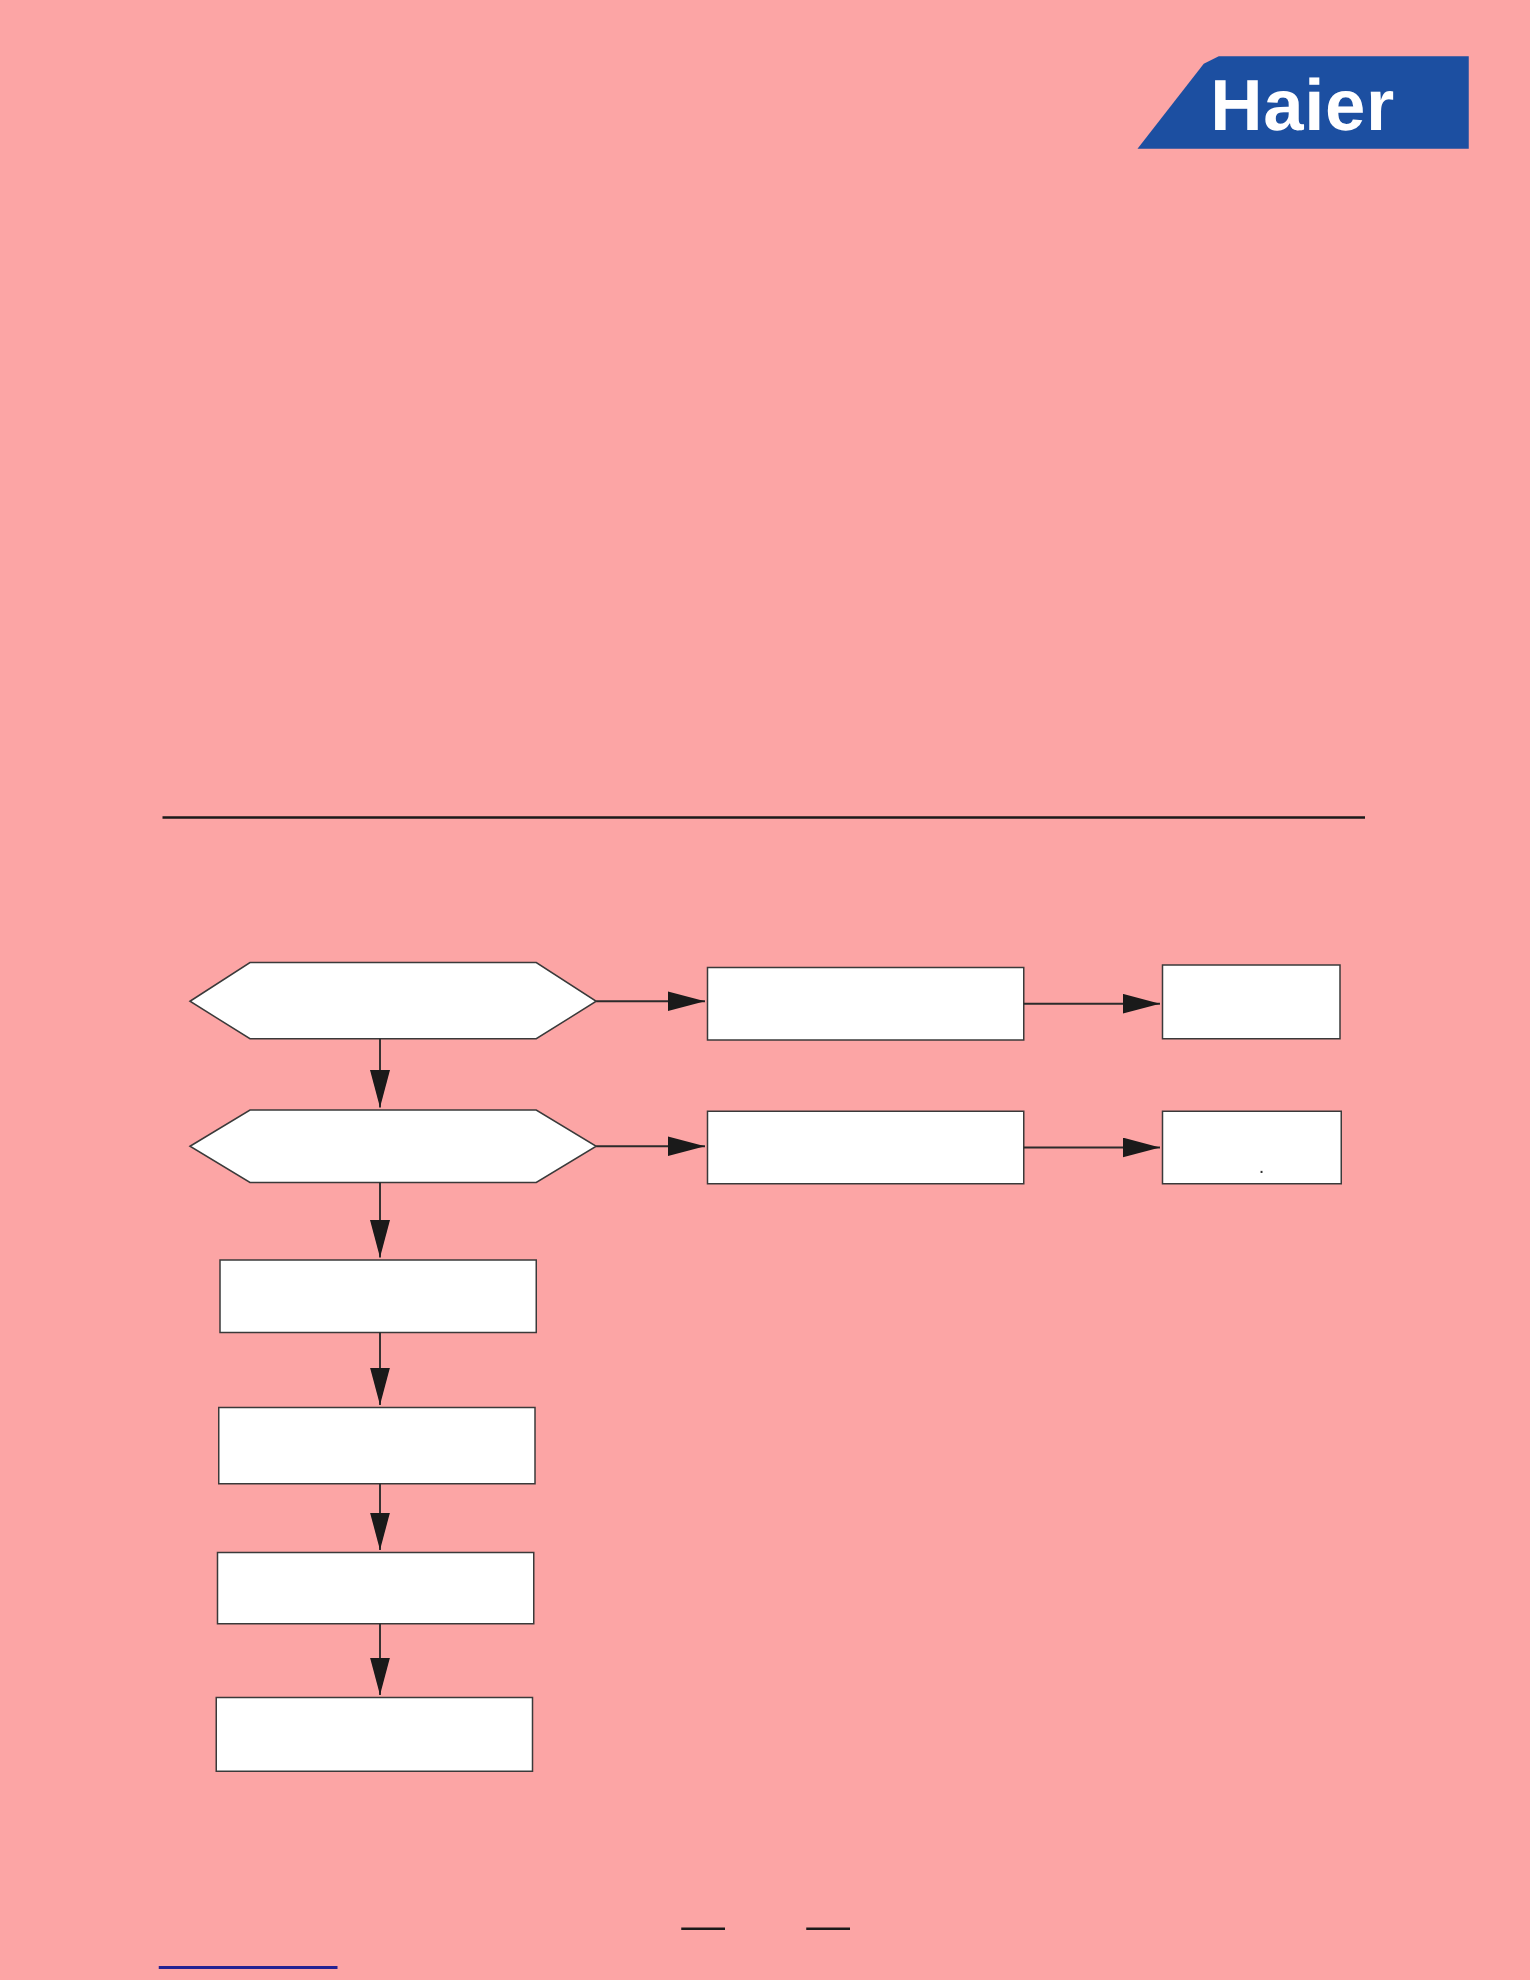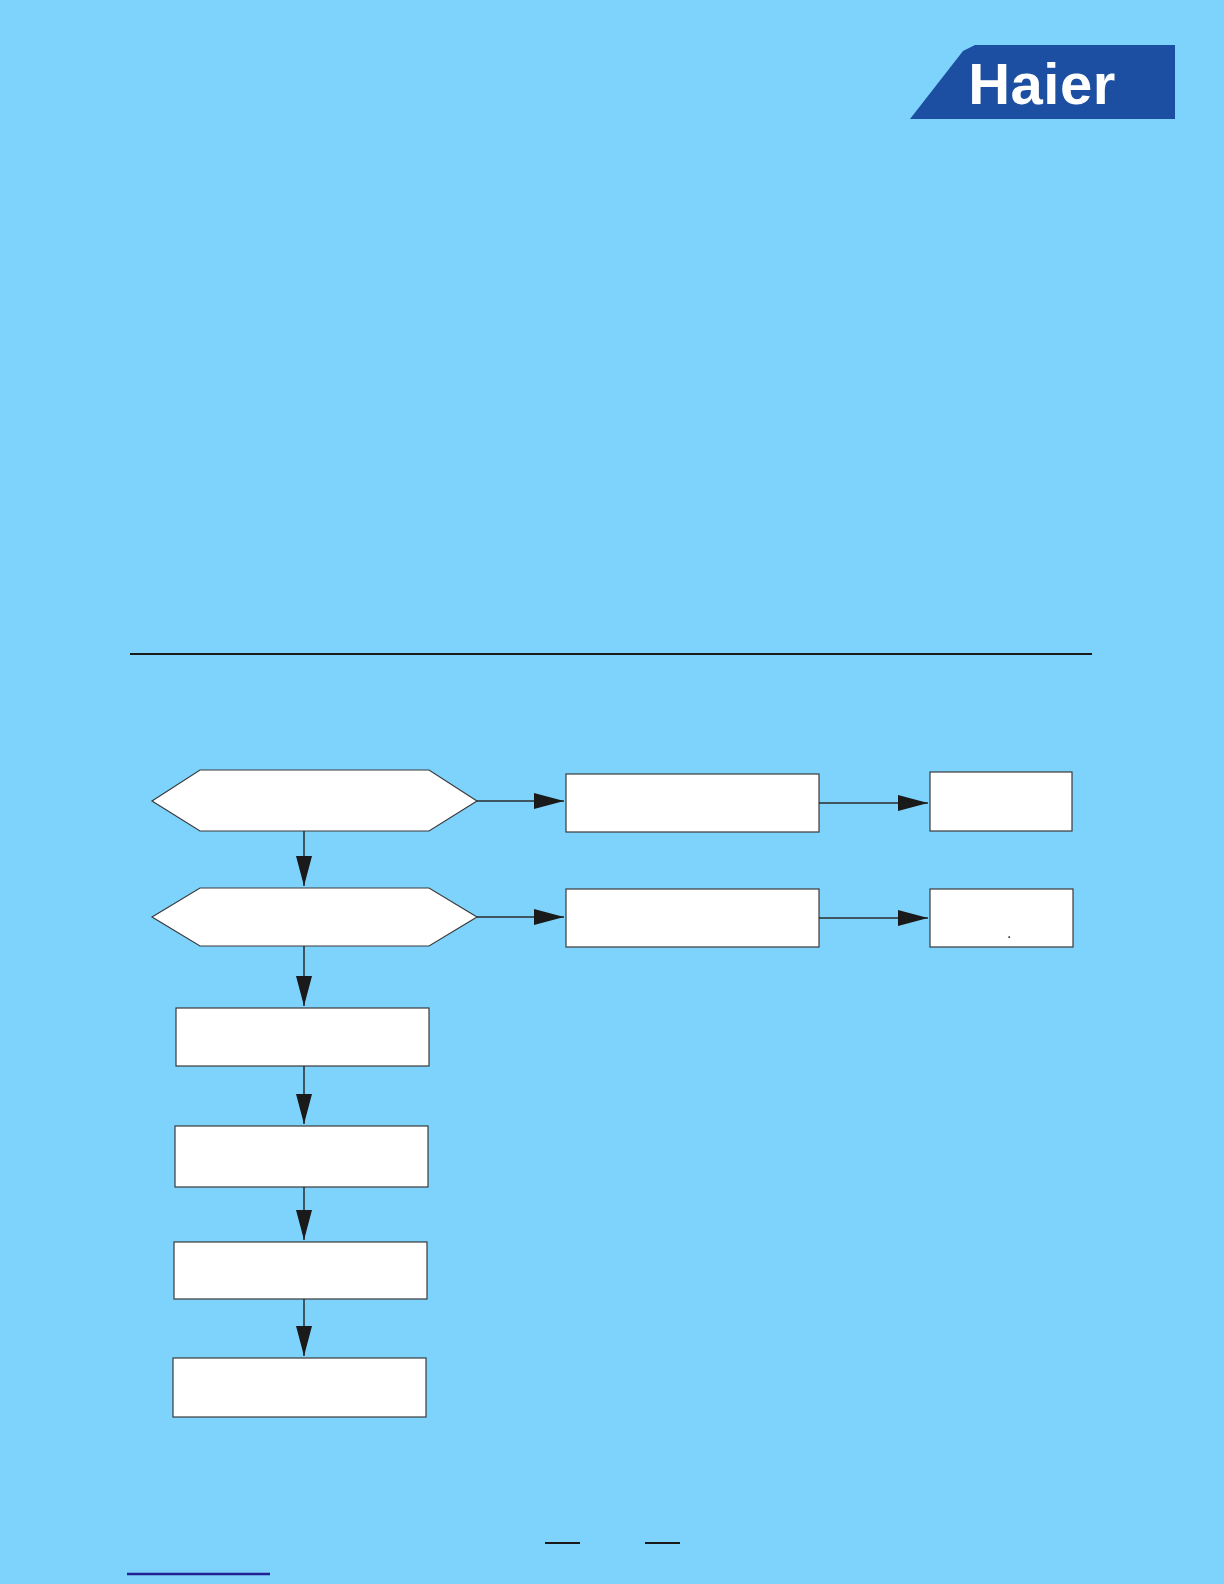--- a/index.html
+++ b/index.html
@@ -6,21 +6,21 @@
     margin: 0;
     padding: 0;
     background: #e8e8e8;
     font-family: "Liberation Sans", sans-serif;
   }
   .page {
     position: relative;
     width: 1224px;
     height: 1584px;
     margin: 0 auto;
-    background: #7dd3fc;
+    background: #fca5a5;
     overflow: hidden;
   }
   .page-svg {
     position: absolute;
     left: 0;
     top: 0;
     width: 1224px;
     height: 1584px;
     display: block;
   }

